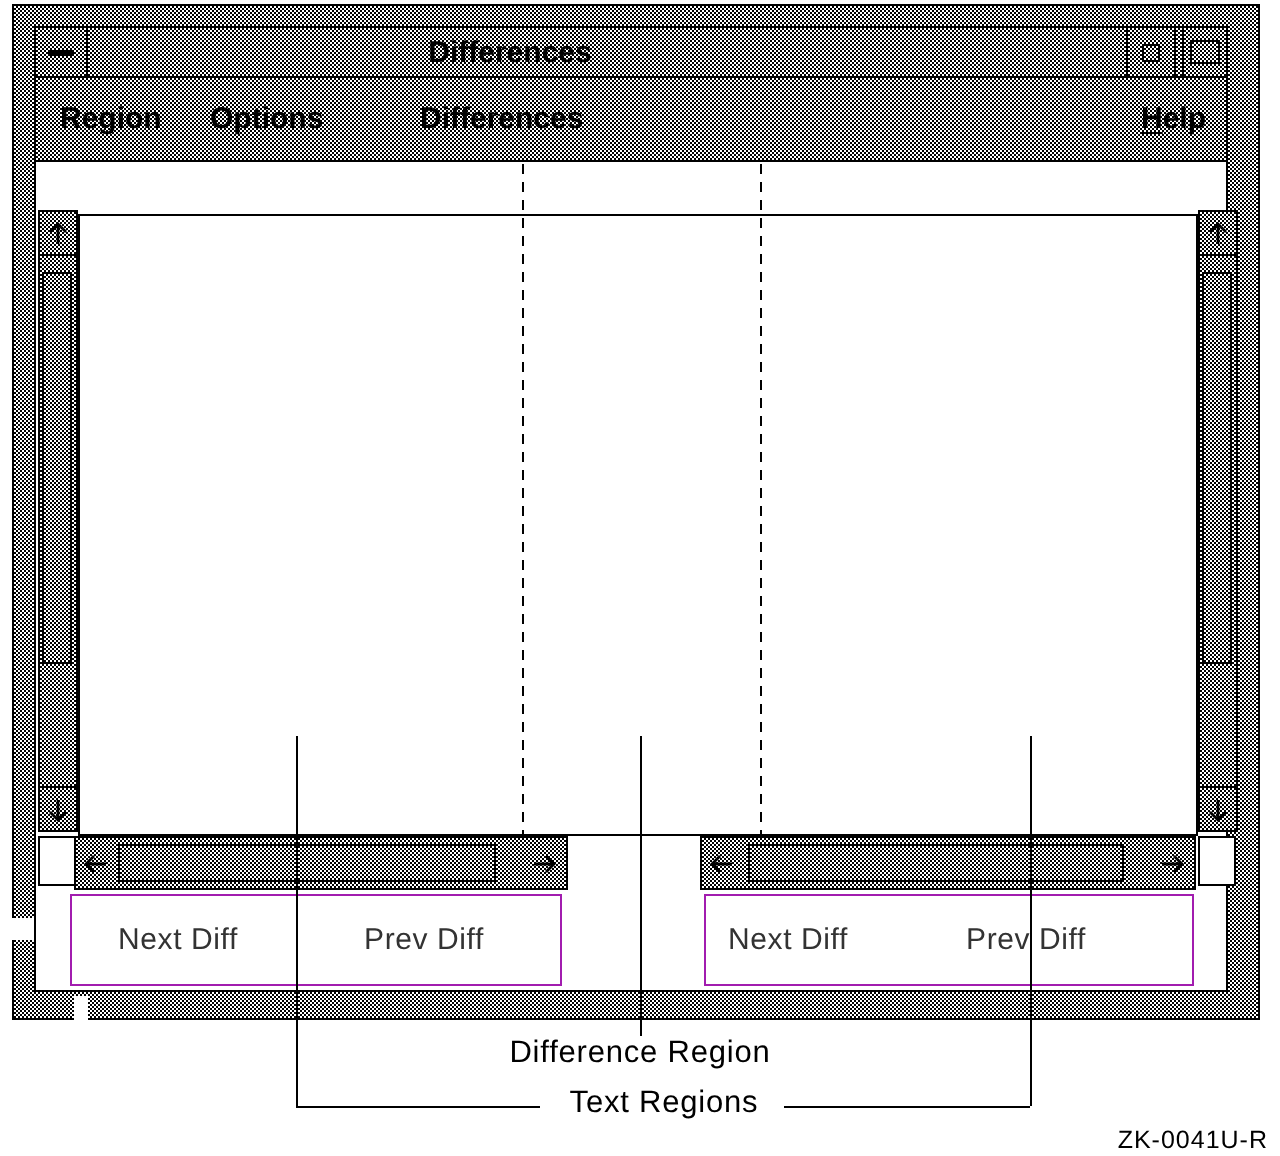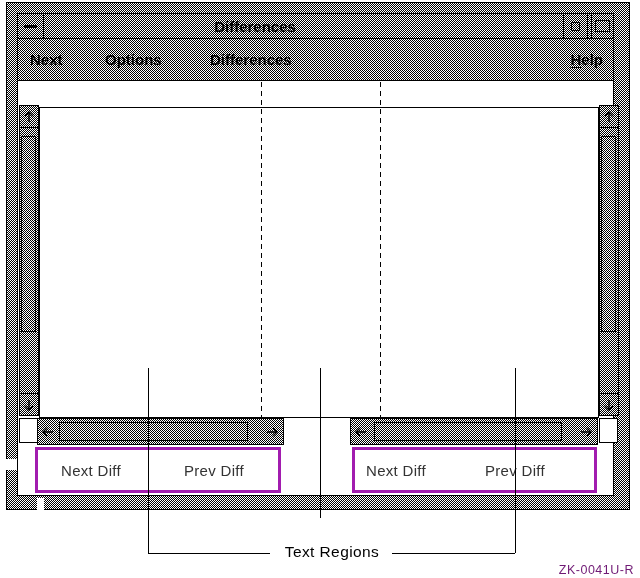--- a/index.html
+++ b/index.html
@@ -44,32 +44,32 @@
   .corner-box.left{left:1px;} .corner-box.right{left:581px;}
   .hscroll{position:absolute;top:404px;height:27px;border:1px solid #000;}
   .hscroll.left{left:19px;width:247px;} .hscroll.right{left:332px;width:248px;}
   .h-slider{position:absolute;top:3px;height:19px;border:1px solid #000;}
   .hscroll.left .h-slider{left:21px;width:189px;}
   .hscroll.right .h-slider{left:23px;width:188px;}
   .arr{position:absolute;}
   .arr svg{display:block;}
   .arr-left{left:3px;top:6px;} .arr-right{right:4px;top:6px;}
   
-  .btn-panel{position:absolute;top:433px;height:46px;border:3px solid #a21caf;background:#fff;}
+  .btn-panel{position:absolute;top:433px;height:46px;border:1px solid #a21caf;background:#fff;}
   .btn-panel.left{left:17px;width:246px;}
   .btn-panel.right{left:334px;width:245px;}
   .diff-btn{position:absolute;top:50%;transform:translate(-50%,-50%);font-size:15px;color:#333;white-space:nowrap;letter-spacing:0.3px;}
   .btn-panel.left .btn-next{left:53px;} .btn-panel.left .btn-prev{left:176px;}
   .btn-panel.right .btn-next{left:41px;} .btn-panel.right .btn-prev{left:160px;}
   
   .callout{position:absolute;background:#000;z-index:50;}
   .co-v{width:1px;}
   .co-h{height:1px;}
   .co-label{position:absolute;z-index:51;font-size:15.5px;letter-spacing:0.4px;color:#000;text-align:center;height:16px;line-height:16px;background:transparent;}
-  .figure-id{position:absolute;right:6px;top:563px;font-size:12.5px;letter-spacing:0.5px;color:#701a75;z-index:51;}
+  .figure-id{position:absolute;right:6px;top:563px;font-size:12.5px;letter-spacing:0.5px;color:#000000;z-index:51;}
 </style>
 </head>
 <body>
 
 <div id="canvas">
 
   <div class="window stipple">
 
     <div class="seam-h" style="left:-1px;top:456px;width:11px;height:11px;"></div>
     <div class="seam-h" style="left:30px;bottom:-1px;width:7px;height:12px;"></div>
@@ -83,21 +83,21 @@
         <div class="title-text">Differences</div>
         <div class="tb-btn btn-min stipple">
           <div class="glyph-min stipple"></div>
         </div>
         <div class="tb-btn btn-max stipple">
           <div class="glyph-max"></div>
         </div>
       </div>
 
       <div class="menubar stipple">
-        <div class="menu-item" style="left:12px;">Next</div>
+        <div class="menu-item" style="left:12px;">Region</div>
         <div class="menu-item" style="left:87px;">Options</div>
         <div class="menu-item" style="left:192px;">Differences</div>
         <div class="menu-item" style="right:10px;margin-left:42px;"><span class="und">H</span><span>elp</span></div>
       </div>
 
       <div class="main-panel"></div>
 
       <div class="dashed-line dash-left"></div>
       <div class="dashed-line dash-right"></div>
 
@@ -180,17 +180,18 @@
 
     </div>
   </div>
 
   <div class="callout co-v" style="left:148px;top:368px;height:185px;"></div>
   <div class="callout co-v" style="left:320px;top:368px;height:150px;"></div>
   <div class="callout co-v" style="left:515px;top:368px;height:185px;"></div>
   <div class="callout co-h" style="left:148px;top:553px;width:122px;"></div>
   <div class="callout co-h" style="left:392px;top:553px;width:123px;"></div>
 
+  <div class="co-label" style="left:230px;width:180px;top:519px;">Difference Region</div>
   <div class="co-label" style="left:272px;width:120px;top:544px;">Text Regions</div>
 
   <div class="figure-id">ZK-0041U-R</div>
 
 </div>
 
 </body></html>

